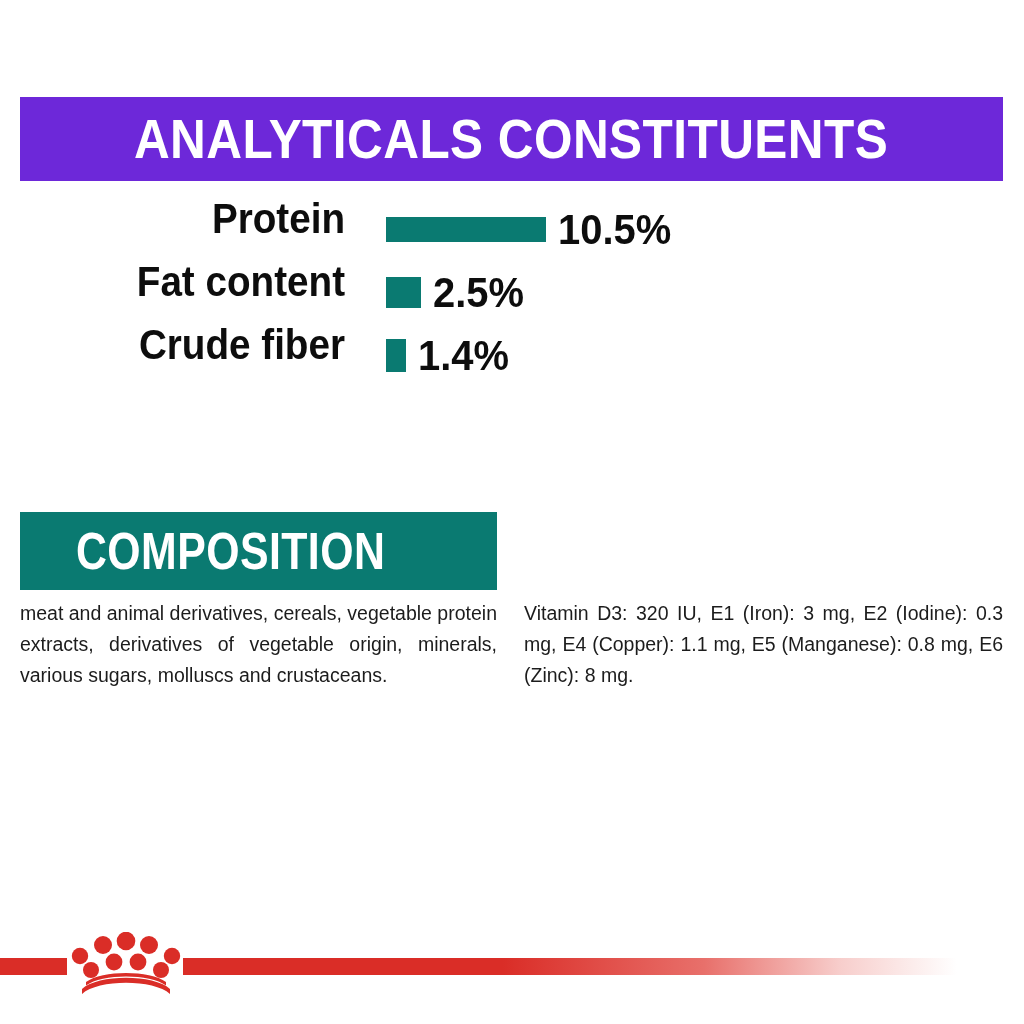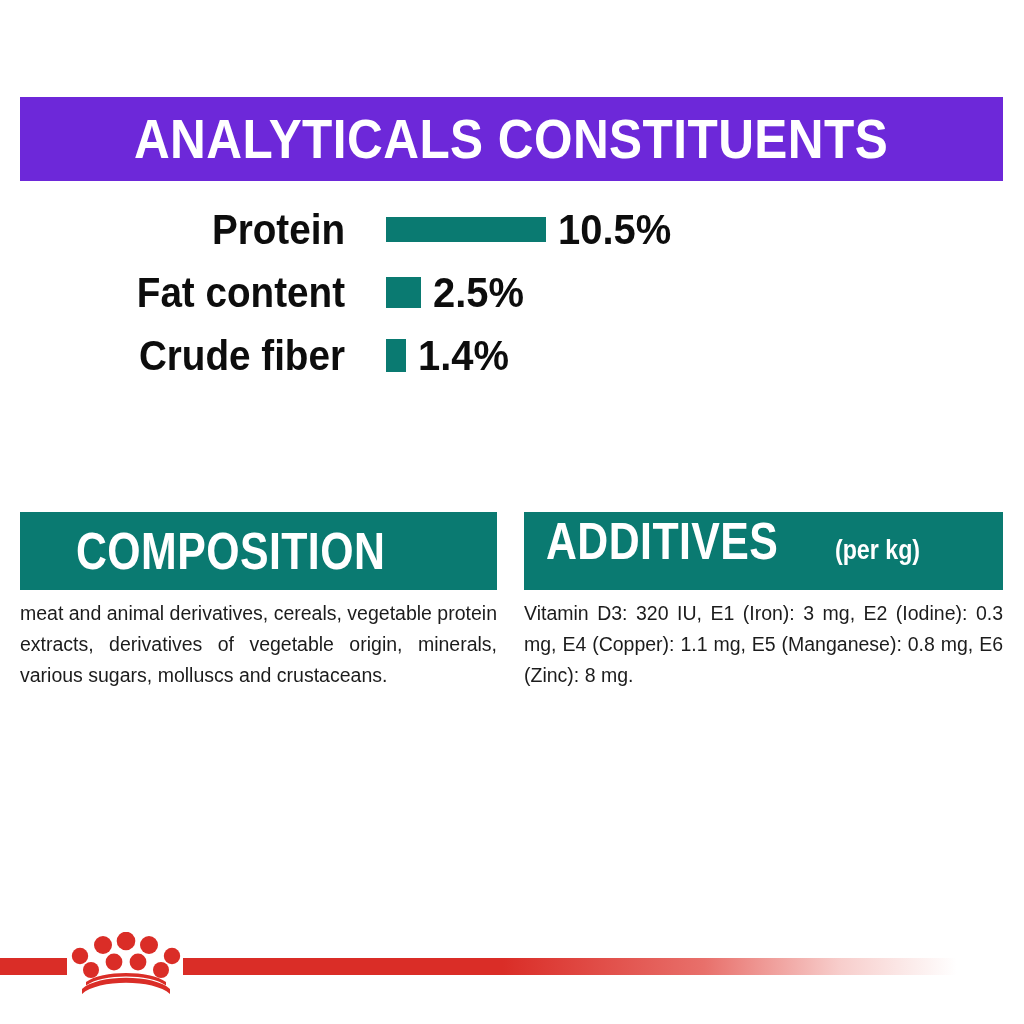--- a/index.html
+++ b/index.html
@@ -55,21 +55,20 @@
   #analyticals-rows {
     position: absolute;
     left: 0px;
     top: 198px;
     width: 1024px;
   }
   .ac-row {
     position: relative;
     height: 63px;
     display: flex;
-    align-items: center;
   }
   .ac-label {
     width: 345px;
     text-align: right;
     font-size: 42px;
     font-weight: bold;
     color: #0d0d0d;
     line-height: 1;
     white-space: nowrap;
     transform: scaleX(0.92);
@@ -208,26 +207,20 @@
       </span>
     </div>
 
   </div>
 
   <div class="section-bar" id="composition-header" style="background: rgb(10, 122, 113);">
     <span class="bar-title">COMPOSITION</span>
   </div>
   <div class="body-text" id="composition-body">meat and animal derivatives, cereals, vegetable protein extracts, derivatives of vegetable origin, minerals, various sugars, molluscs and crustaceans.</div>
 
-  <div class="section-bar" id="additives-header" style="background: rgb(10, 122, 113);">
-    <span class="bar-inner-baseline">
-      <span class="bar-title">ADDITIVES</span>
-      <span class="bar-sub">(per kg)</span>
-    </span>
-  </div>
   <div class="body-text" id="additives-body">Vitamin D3: 320 IU, E1 (Iron): 3 mg, E2 (Iodine): 0.3 mg, E4 (Copper): 1.1 mg, E5 (Manganese): 0.8 mg, E6 (Zinc): 8 mg.</div>
 
   <div id="footer-rule-left"></div>
   <div id="footer-rule-right"></div>
 
   <svg id="crown-logo" viewBox="0 0 112 62">
     <g fill="#da2d27">
 
       <ellipse cx="10" cy="24" rx="8.2" ry="8.2"></ellipse>
       <ellipse cx="33" cy="13" rx="9.0" ry="9.0"></ellipse>

